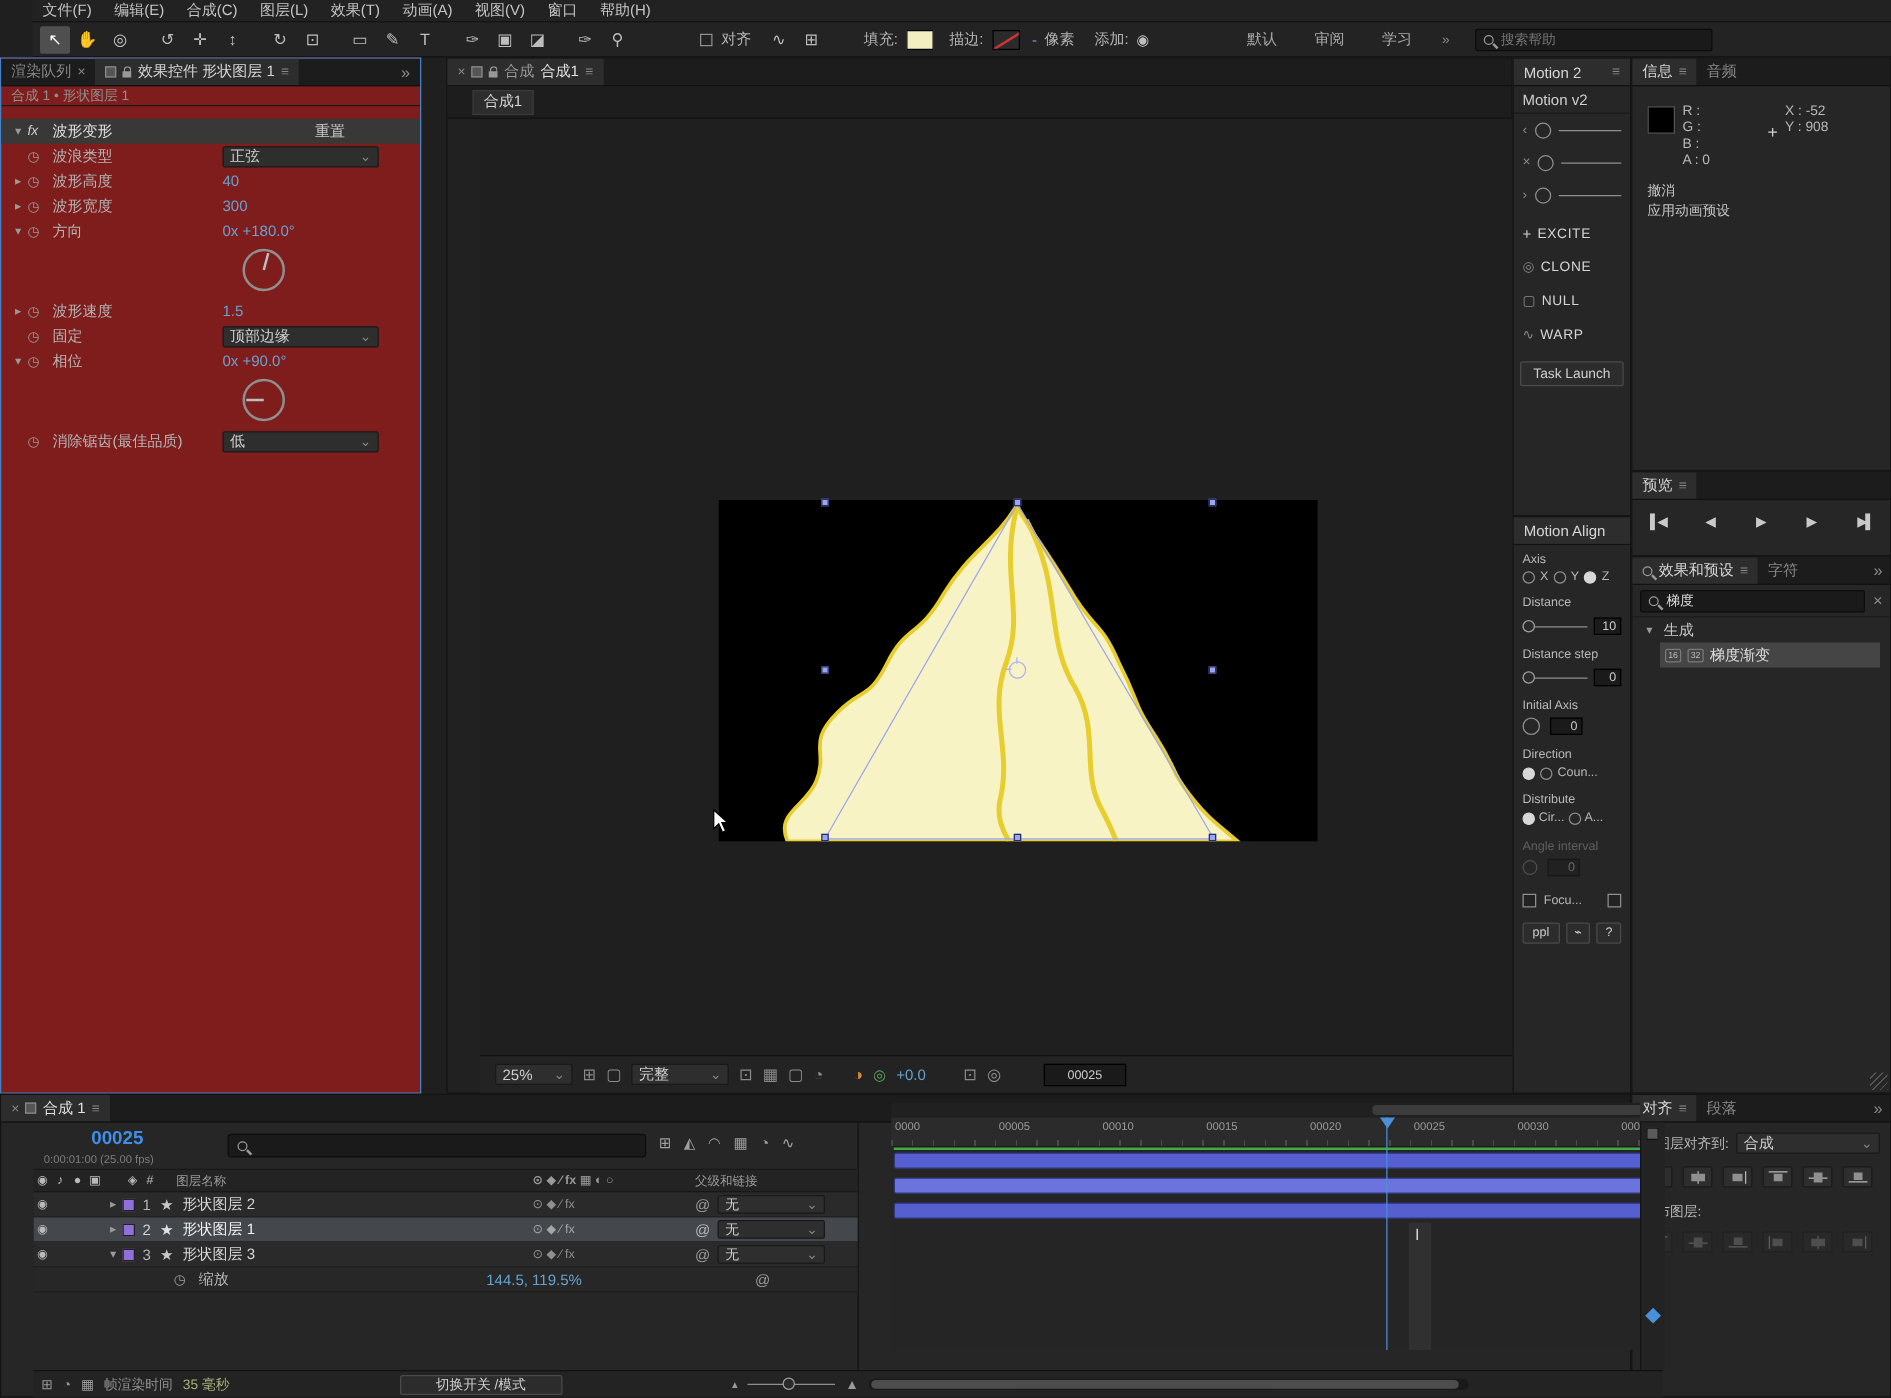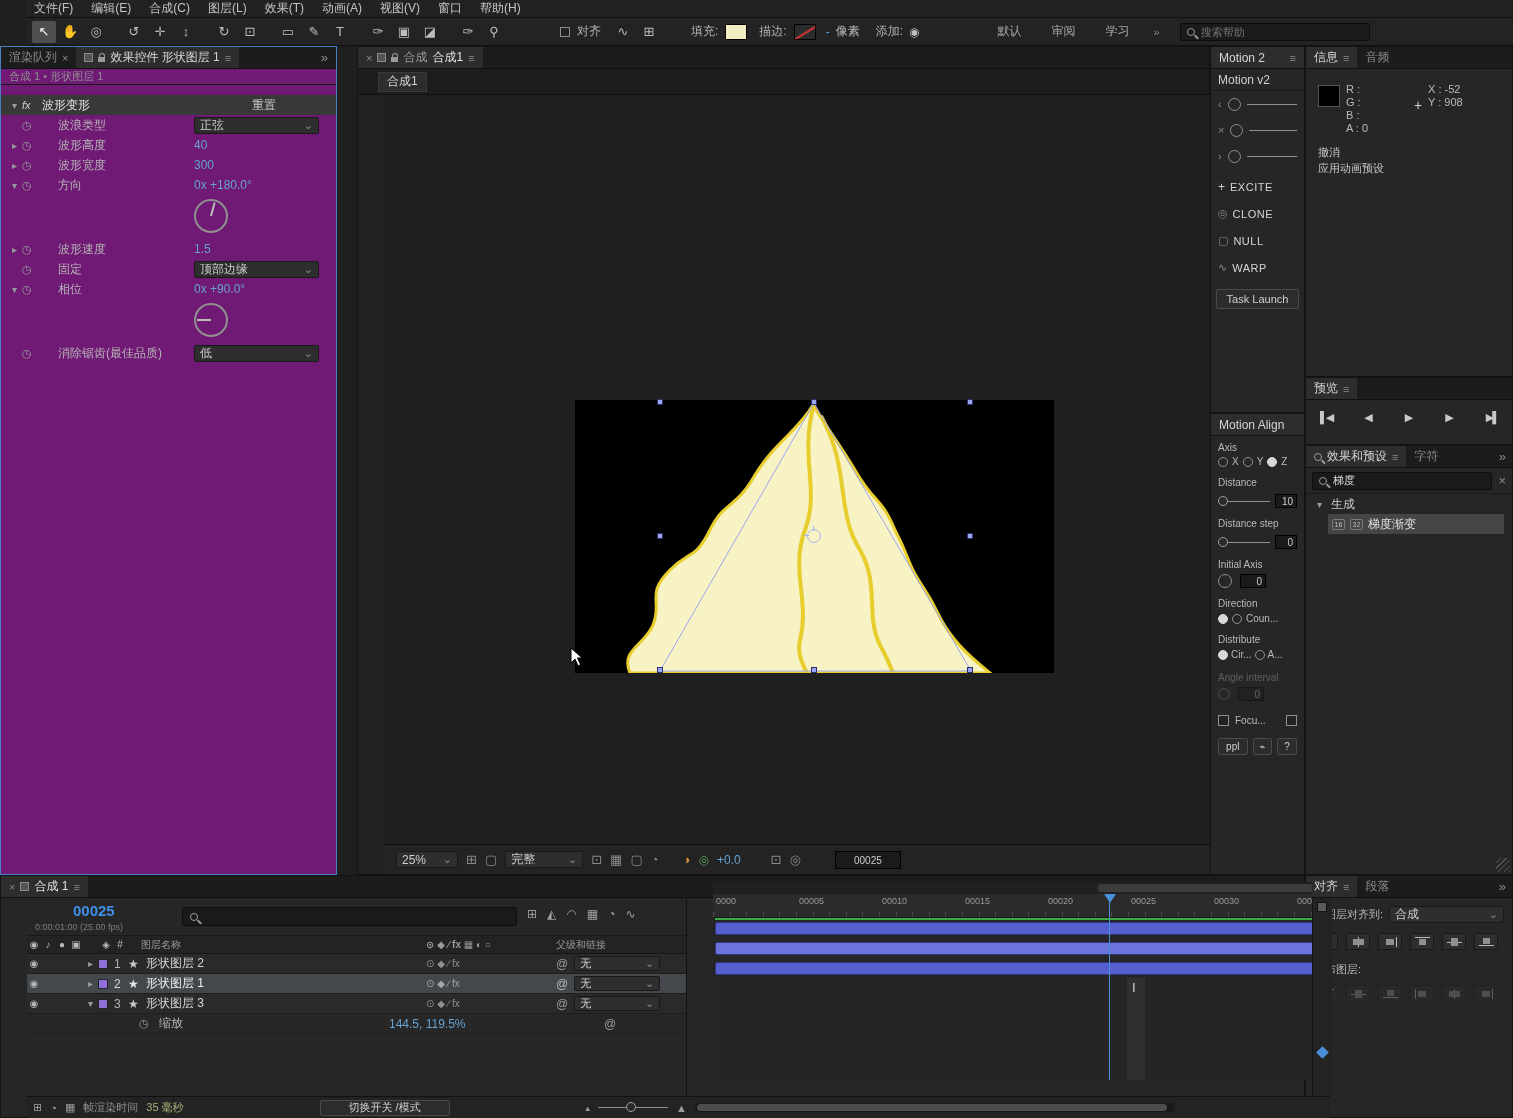--- a/index.html
+++ b/index.html
@@ -15,21 +15,21 @@
 .sqicon{width:9px;height:9px;border:1px solid #8a8a8a;background:#555;display:inline-block;}
 .lock{width:7px;height:5px;background:#999;position:relative;display:inline-block;margin-top:4px;}
 .lock::before{content:'';position:absolute;top:-4px;left:1px;width:4px;height:4px;border:1px solid #999;border-bottom:none;border-radius:3px 3px 0 0;}
 .mag{width:8px;height:8px;border:1.5px solid #9a9a9a;border-radius:50%;position:relative;display:inline-block;}
 .mag::after{content:'';position:absolute;width:5px;height:1.5px;background:#9a9a9a;left:6px;top:7px;transform:rotate(45deg);}
 .dd{display:inline-flex;align-items:center;justify-content:space-between;background:#2e2e2e;border:1px solid #191919;border-radius:2px;height:17px;padding:0 5px;color:#cfcfcf;}
 .val{color:#66a3d2;}
 .ec-row{display:flex;align-items:center;height:20px;padding-left:6px;}
 .tw{width:15px;color:#9a9a9a;font-size:10px;text-align:center;}
 .swc{width:20px;color:#9a9a9a;font-size:11px;}
-.lbl{width:136px;color:#b5b5b5;margin-left:16px;}
+.lbl{width:136px;color:#b5b5b5;}
 .dial{width:34px;height:34px;border:2px solid #8f8f8f;border-radius:50%;position:relative;}
 .dial::after{content:'';position:absolute;left:14px;bottom:15px;width:2px;height:14px;background:#bdbdbd;transform-origin:bottom center;}
 .dial.d1::after{transform:rotate(15deg);}
 .dial.d2::after{transform:rotate(-90deg);}
 .hnd{position:absolute;width:6px;height:6px;background:#9aa6f2;border:1px solid #2a2f66;}
 .btnbox{border:1px solid #4a4a4a;background:#2c2c2c;border-radius:2px;color:#cfcfcf;display:flex;align-items:center;justify-content:center;}
 .radio{width:10px;height:10px;border:1px solid #8f8f8f;border-radius:50%;display:inline-block;background:transparent;}
 .radio.on{background:#d8d8d8;border-color:#d8d8d8;}
 .chk{width:11px;height:11px;border:1px solid #8f8f8f;display:inline-block;background:#222;}
 .sl{height:1px;background:#8f8f8f;position:relative;flex:1;}
@@ -148,21 +148,21 @@
   <span class="ws">默认</span>
   <span class="ws">审阅</span>
   <span class="ws">学习</span>
   <span class="mico" style="margin-left:8px;">»</span>
   <span class="row" style="margin-left:18px;width:190px;height:18px;background:#1a1a1a;border:1px solid #0c0c0c;border-radius:2px;padding:0 6px;gap:6px;">
     <span class="mag"></span>
     <input style="background: transparent; border: none; outline: none; color: rgb(187, 187, 187); font-size: 11px; width: 150px;" placeholder="搜索帮助">
   </span>
 </div>
 
-<div class="panel" style="left:0;top:46px;width:337px;height:829px;border:1px solid #4a7fc1;background:#701a75;">
+<div class="panel" style="left:0;top:46px;width:337px;height:829px;border:1px solid #4a7fc1;background:#7f1d1d;">
   <div class="tabbar">
     <div class="tab">
       <span>渲染队列</span>
       <span class="mico">×</span>
     </div>
     <div class="tab on">
       <span class="sqicon"></span>
       <span class="lock"></span>
       <span>效果控件 形状图层 1</span>
       <span class="mico">≡</span>

